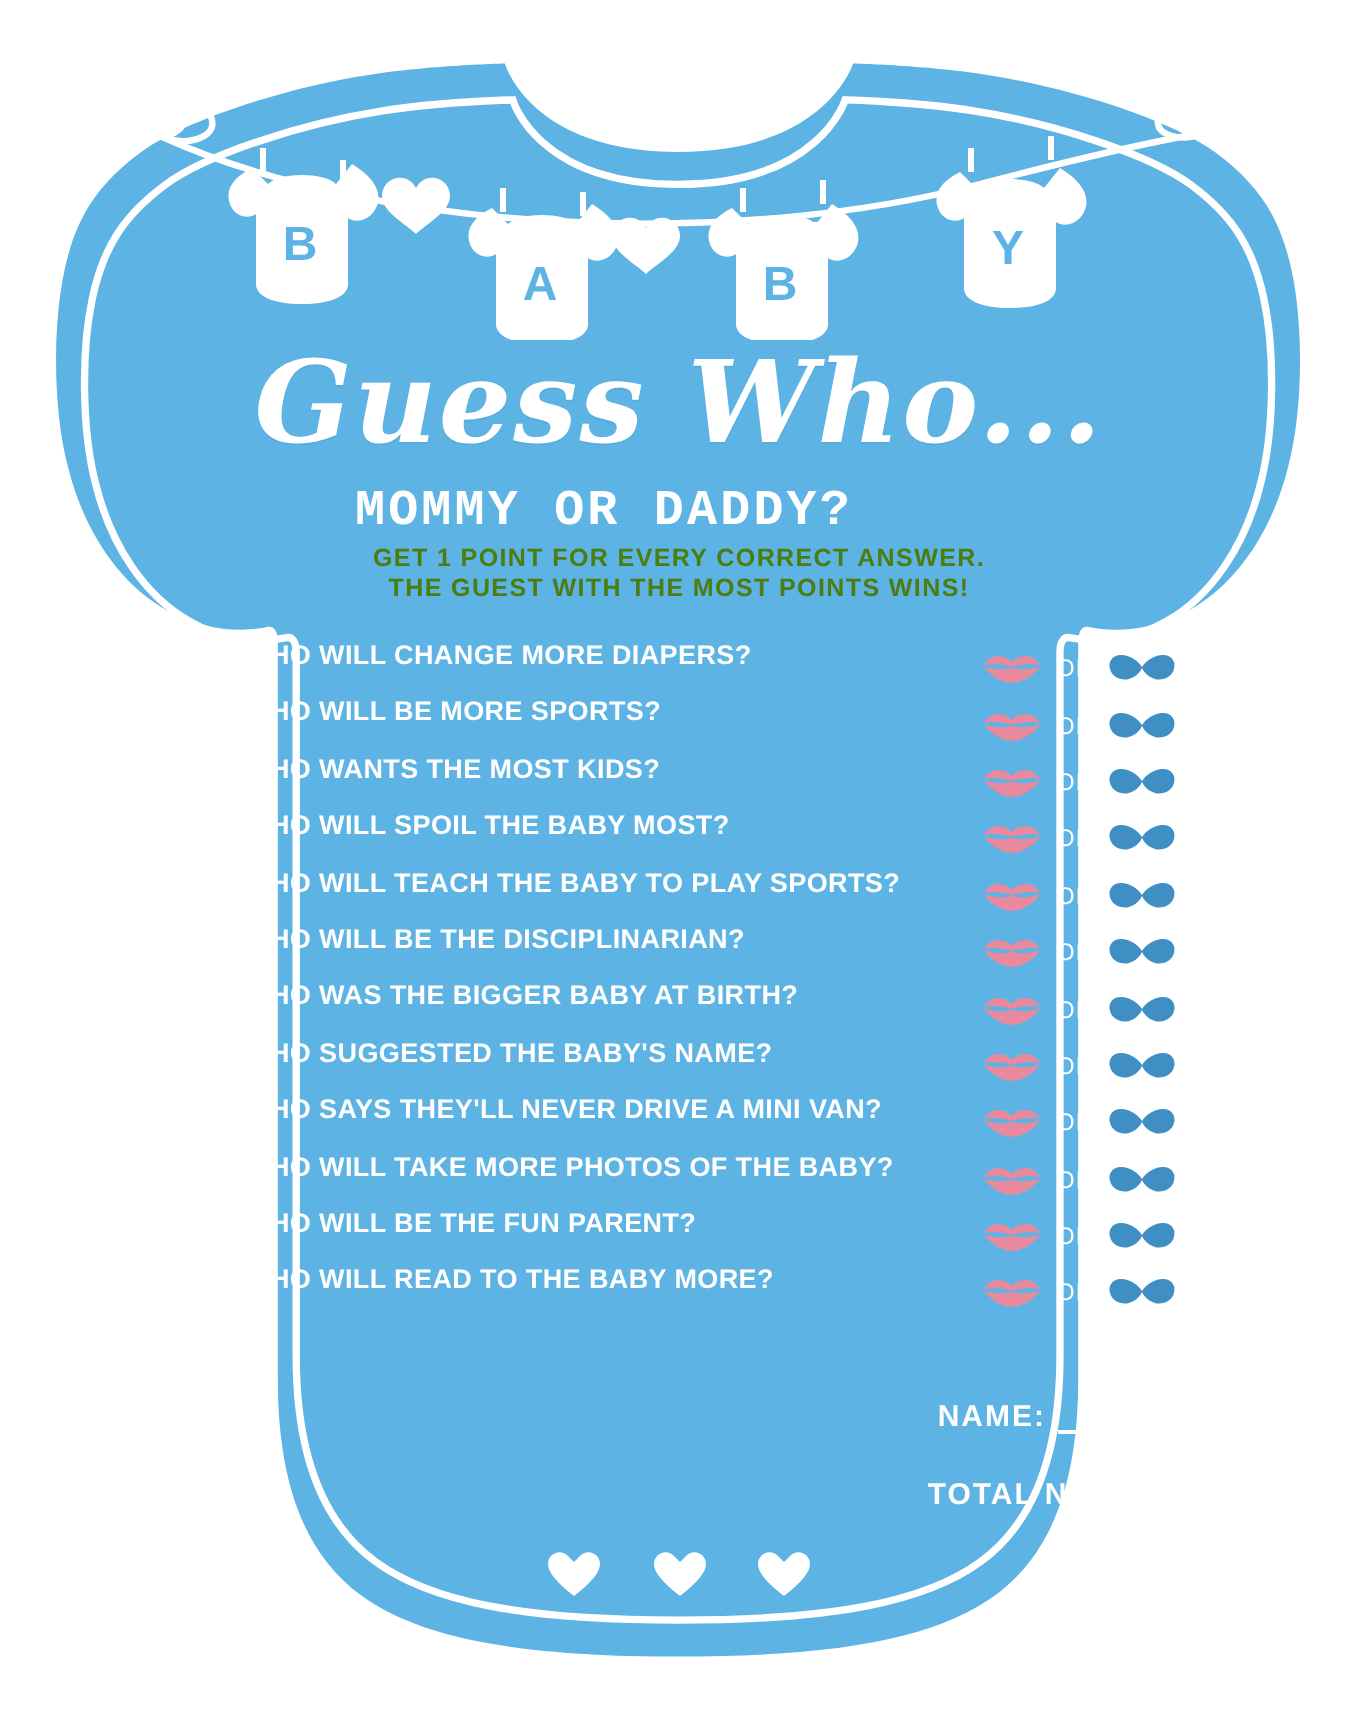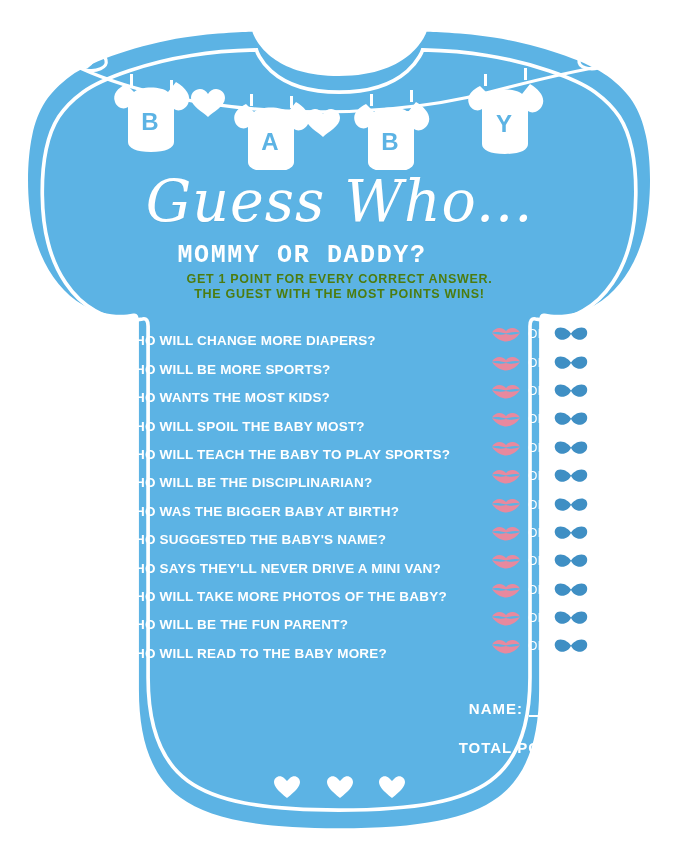--- a/index.html
+++ b/index.html
@@ -22,39 +22,39 @@
   }
 
   
   .banner{position:absolute;left:70px;top:40px;width:545px;height:130px;}
 
   
   .title-script{
     position:absolute;left:0;top:168px;width:679px;text-align:center;
     font-family:"DejaVu Serif", serif;
     font-style:italic;
-    font-weight:400;
+    font-weight:700;
     font-size:57px;
     letter-spacing:1px;
     color:#ffffff;
     text-shadow:0 1px 0 rgba(0,0,0,0.04);
   }
   .title-sub{
     position:absolute;left:0;top:241px;width:604px;text-align:center;
     font-size:25px;font-weight:700;letter-spacing:1.6px;color:#ffffff;font-family:Liberation Mono, monospace;
   }
   .instructions{
     position:absolute;left:0;top:272px;width:679px;text-align:center;
     font-size:12.5px;font-weight:700;letter-spacing:.7px;line-height:15px;color:#4d7c0f;
   }
 
   
   .qlist{position:absolute;left:88px;top:320px;width:500px;}
   .qrow{
-    position:relative;height:28.4px;display:flex;align-items:flex-end;
+    position:relative;height:28.4px;display:flex;align-items:flex-start;
   }
   .qnum{
     width:26px;text-align:right;font-size:13.5px;font-weight:700;letter-spacing:.3px;
     color:#ffffff;flex:none;
   }
   .qtext{
     margin-left:8px;font-size:13.5px;font-weight:700;letter-spacing:.2px;
     color:#ffffff;white-space:nowrap;flex:none;
   }
   .answers{position:absolute;right:0;top:0;height:28.4px;display:flex;align-items:center;}
@@ -358,21 +358,21 @@
           </span>
         </div>
       </div>
 
     <div class="footer">
       <div class="field">
         <span class="lbl">NAME:</span>
         <span class="line line-name"></span>
       </div>
       <div class="field">
-        <span class="lbl">TOTAL POINTS:</span>
+        <span class="lbl">TOTAL NEVER:</span>
         <span class="line line-points"></span>
       </div>
     </div>
 
     <div class="hearts">
       <svg width="26" height="24" viewBox="0 0 26 24">
         <path d="M13,23 C4,16 0,11 0,7 C0,2 6,-1 10,3 L13,6 L16,3 C20,-1 26,2 26,7 C26,11 22,16 13,23 Z" fill="#ffffff"></path>
       </svg>
       <svg width="26" height="24" viewBox="0 0 26 24">
         <path d="M13,23 C4,16 0,11 0,7 C0,2 6,-1 10,3 L13,6 L16,3 C20,-1 26,2 26,7 C26,11 22,16 13,23 Z" fill="#ffffff"></path>

